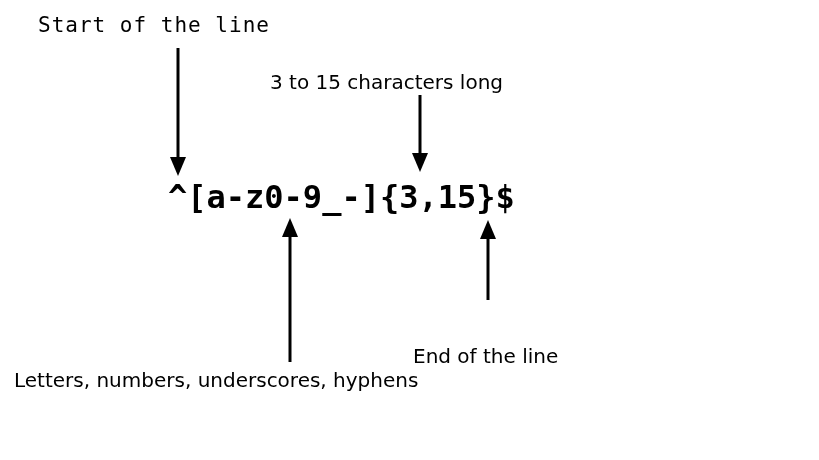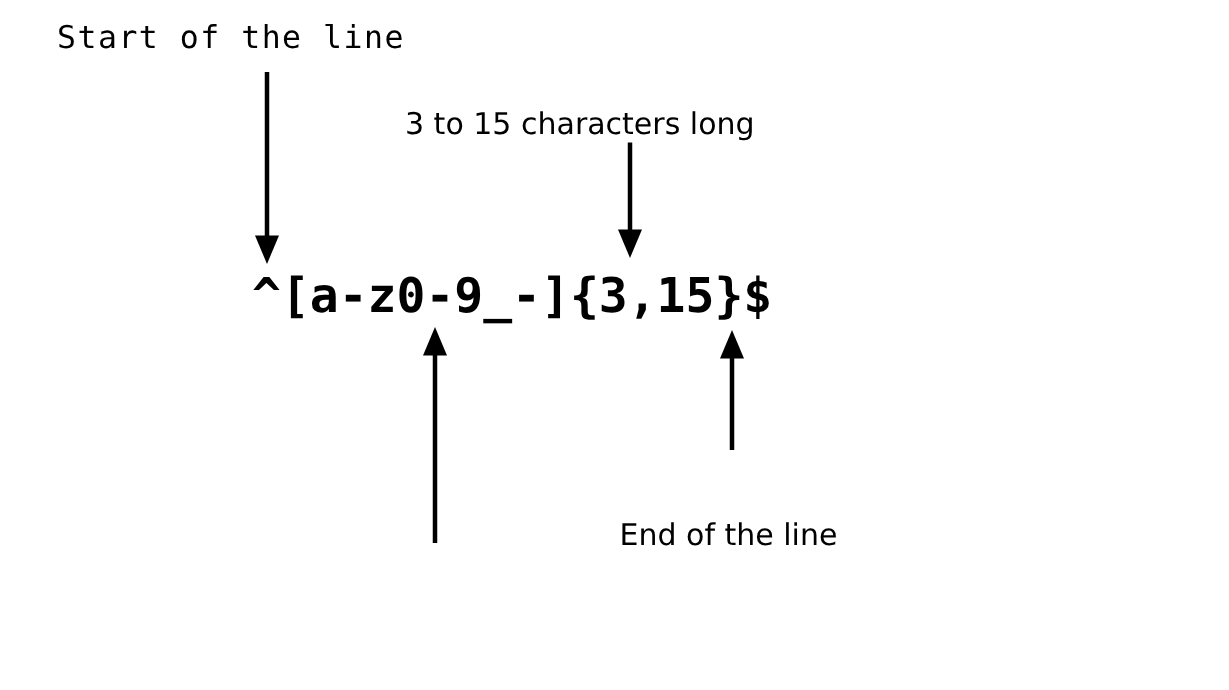--- a/index.html
+++ b/index.html
@@ -50,20 +50,21 @@
 <div class="canvas">
 
   <div class="label label-mono" style="left: 38px; top: 13px;">Start of the line</div>
 
   <div class="label" style="left: 270px; top: 70px;">3 to 15 characters long</div>
 
   <div class="regex" style="left: 168px; top: 178px;">^[a-z0-9_-]{3,15}$</div>
 
   <div class="label" style="left: 413px; top: 323px; margin-top: 21px;">End of the line</div>
 
+  <div class="label" style="left: 14px; top: 368px;">Letters, numbers, underscores, hyphens</div>
 
   <svg class="arrow-layer" viewBox="0 0 819 460">
 
     <g>
       <line x1="178" y1="48" x2="178" y2="160" stroke="#000000" stroke-width="3"></line>
       <polygon points="178,176 170,157 186,157" fill="#000000"></polygon>
     </g>
 
     <g>
       <line x1="420" y1="95" x2="420" y2="156" stroke="#000000" stroke-width="3"></line>

